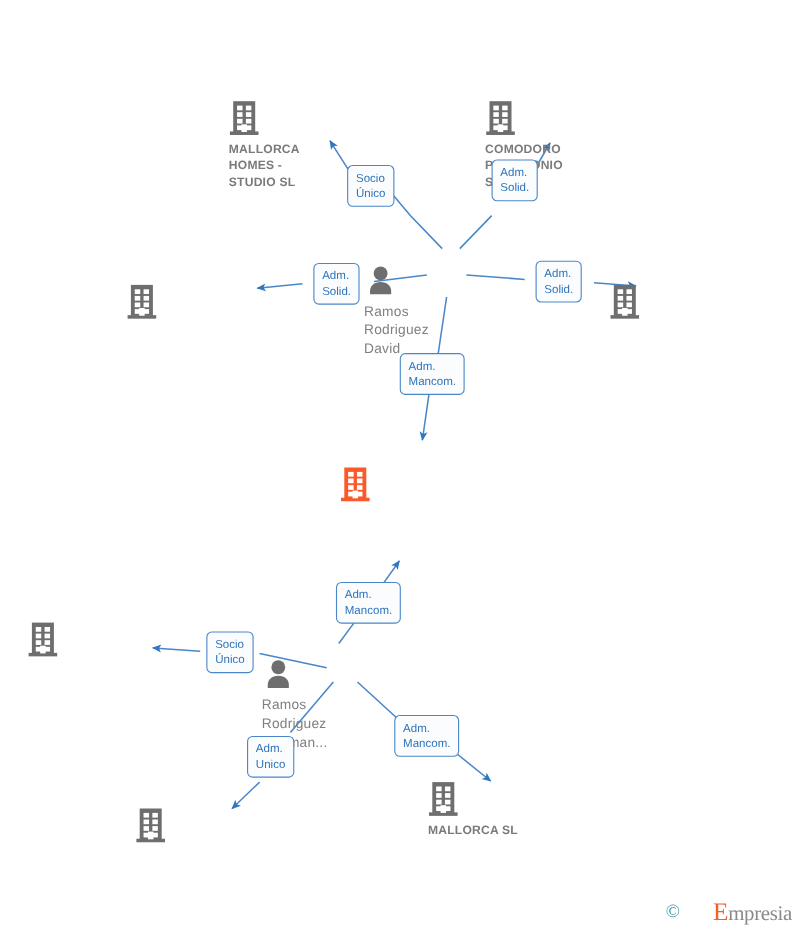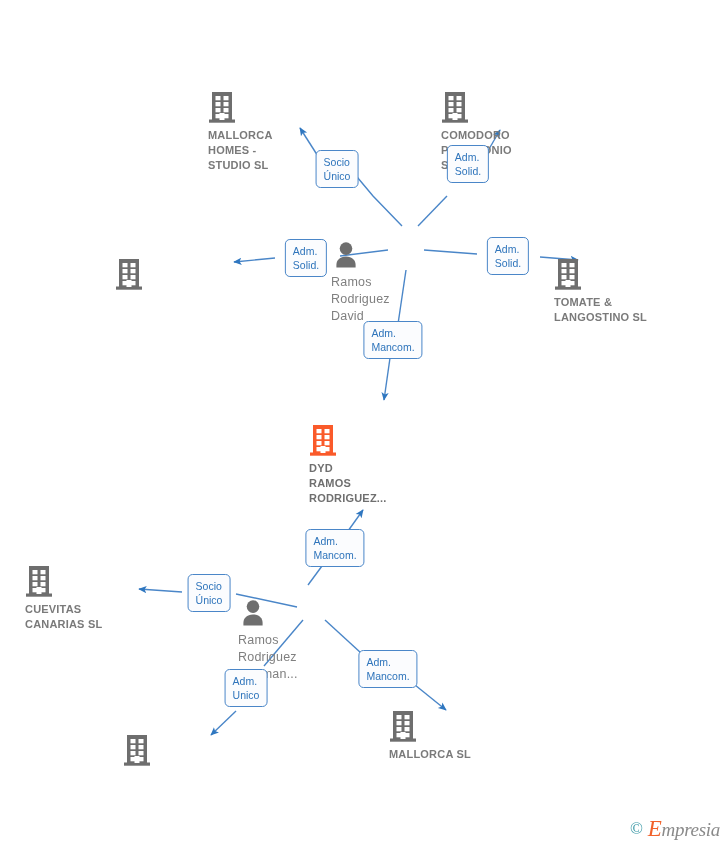--- a/index.html
+++ b/index.html
@@ -77,24 +77,24 @@
     align-items: center;
     gap: 5px;
   }
   .wm-c {
     color: #3e9ba8;
     font-size: 17px;
     font-family: "Liberation Serif", serif;
   }
   .wm-text {
     font-family: "Liberation Serif", serif;
-    font-style: italic;
     font-size: 19px;
     color: #8a8a8a;
     letter-spacing: -0.3px;
+    margin-left: 25px;
   }
   .wm-text .e {
     color: #f1622b;
     font-size: 23px;
   }
 </style>
 </head>
 <body>
 
 <div id="graph">
@@ -186,22 +186,20 @@
       <rect x="7.5" y="6" width="5" height="4.3" fill="#ffffff"></rect>
             <rect x="15.5" y="6" width="5" height="4.3" fill="#ffffff"></rect>
             <rect x="7.5" y="12" width="5" height="4.3" fill="#ffffff"></rect>
             <rect x="15.5" y="12" width="5" height="4.3" fill="#ffffff"></rect>
             <rect x="7.5" y="18" width="5" height="4.3" fill="#ffffff"></rect>
             <rect x="15.5" y="18" width="5" height="4.3" fill="#ffffff"></rect>
             <rect x="7.5" y="24" width="5" height="4.3" fill="#ffffff"></rect>
             <rect x="15.5" y="24" width="5" height="4.3" fill="#ffffff"></rect>
       <rect x="11.5" y="23" width="5" height="7" fill="#ffffff"></rect>
     </svg></div>
-        <div class="node-label">TOMATE &amp;
-LANGOSTINO SL</div>
       </div>
       <div class="node" style="left: 406px; top: 240px; width: 150px;">
         <div class="node-icon"><svg width="30" height="30" viewBox="0 0 30 30">
       <circle cx="15" cy="8.6" r="6.3" fill="#6e6e6e"></circle>
       <path d="M15 16.4c-6.1 0-9.6 3.6-9.6 8.4 0 1.6 0 2.6 0 2.6h19.2s0-1 0-2.6c0-4.8-3.5-8.4-9.6-8.4z" fill="#6e6e6e"></path>
     </svg></div>
         <div class="node-label person">Ramos
 Rodriguez
 David</div>
       </div>
@@ -212,40 +210,35 @@
       <rect x="7.5" y="6" width="5" height="4.3" fill="#ffffff"></rect>
             <rect x="15.5" y="6" width="5" height="4.3" fill="#ffffff"></rect>
             <rect x="7.5" y="12" width="5" height="4.3" fill="#ffffff"></rect>
             <rect x="15.5" y="12" width="5" height="4.3" fill="#ffffff"></rect>
             <rect x="7.5" y="18" width="5" height="4.3" fill="#ffffff"></rect>
             <rect x="15.5" y="18" width="5" height="4.3" fill="#ffffff"></rect>
             <rect x="7.5" y="24" width="5" height="4.3" fill="#ffffff"></rect>
             <rect x="15.5" y="24" width="5" height="4.3" fill="#ffffff"></rect>
       <rect x="11.5" y="23" width="5" height="7" fill="#ffffff"></rect>
     </svg></div>
-        <div class="node-label central">DYD
-RAMOS
-RODRIGUEZ...</div>
       </div>
       <div class="node" style="left: 100px; top: 564px; width: 150px;">
         <div class="node-icon"><svg width="28" height="34" viewBox="0 0 28 34">
       <rect x="4" y="2" width="20" height="28" fill="#6e6e6e"></rect>
       <rect x="1" y="29.5" width="26" height="3.2" fill="#6e6e6e"></rect>
       <rect x="7.5" y="6" width="5" height="4.3" fill="#ffffff"></rect>
             <rect x="15.5" y="6" width="5" height="4.3" fill="#ffffff"></rect>
             <rect x="7.5" y="12" width="5" height="4.3" fill="#ffffff"></rect>
             <rect x="15.5" y="12" width="5" height="4.3" fill="#ffffff"></rect>
             <rect x="7.5" y="18" width="5" height="4.3" fill="#ffffff"></rect>
             <rect x="15.5" y="18" width="5" height="4.3" fill="#ffffff"></rect>
             <rect x="7.5" y="24" width="5" height="4.3" fill="#ffffff"></rect>
             <rect x="15.5" y="24" width="5" height="4.3" fill="#ffffff"></rect>
       <rect x="11.5" y="23" width="5" height="7" fill="#ffffff"></rect>
     </svg></div>
-        <div class="node-label">CUEVITAS
-CANARIAS  SL</div>
       </div>
       <div class="node" style="left: 313px; top: 598px; width: 150px;">
         <div class="node-icon"><svg width="30" height="30" viewBox="0 0 30 30">
       <circle cx="15" cy="8.6" r="6.3" fill="#6e6e6e"></circle>
       <path d="M15 16.4c-6.1 0-9.6 3.6-9.6 8.4 0 1.6 0 2.6 0 2.6h19.2s0-1 0-2.6c0-4.8-3.5-8.4-9.6-8.4z" fill="#6e6e6e"></path>
     </svg></div>
         <div class="node-label person">Ramos
 Rodriguez
 Deriman...</div>
       </div>

